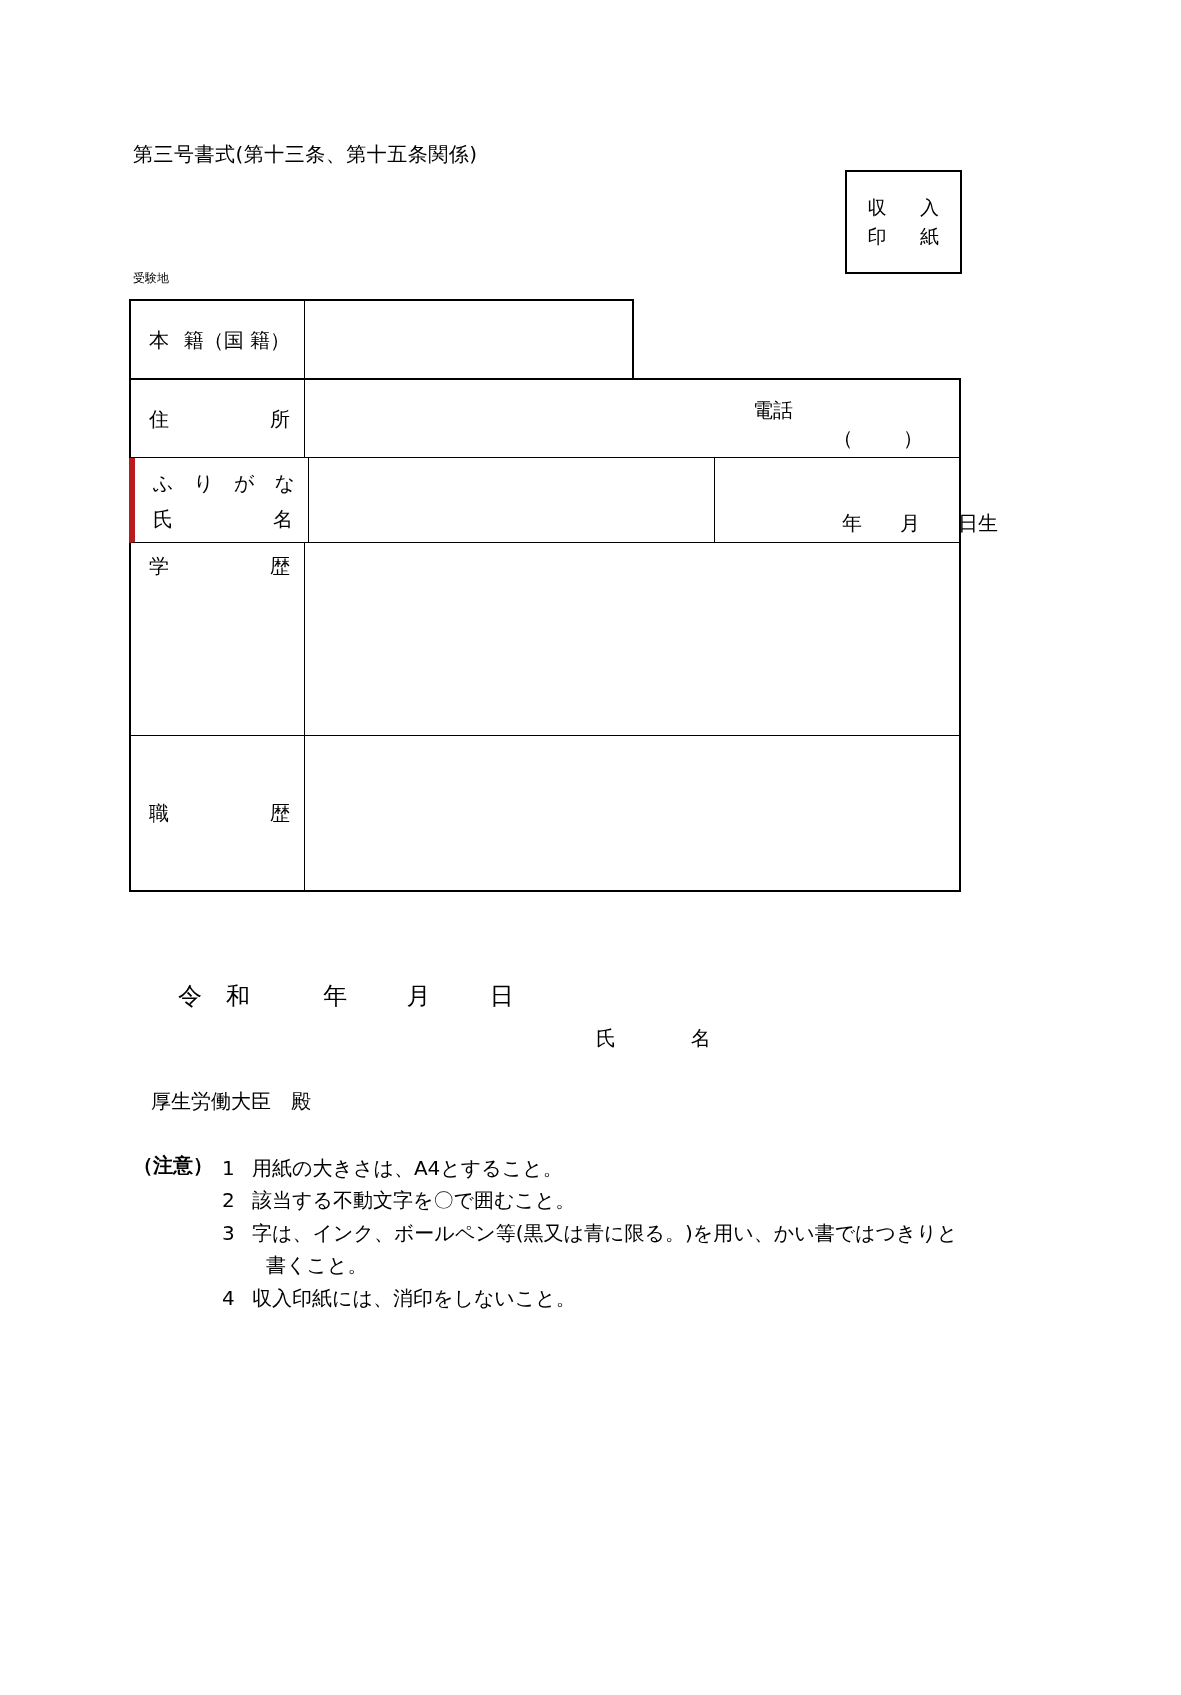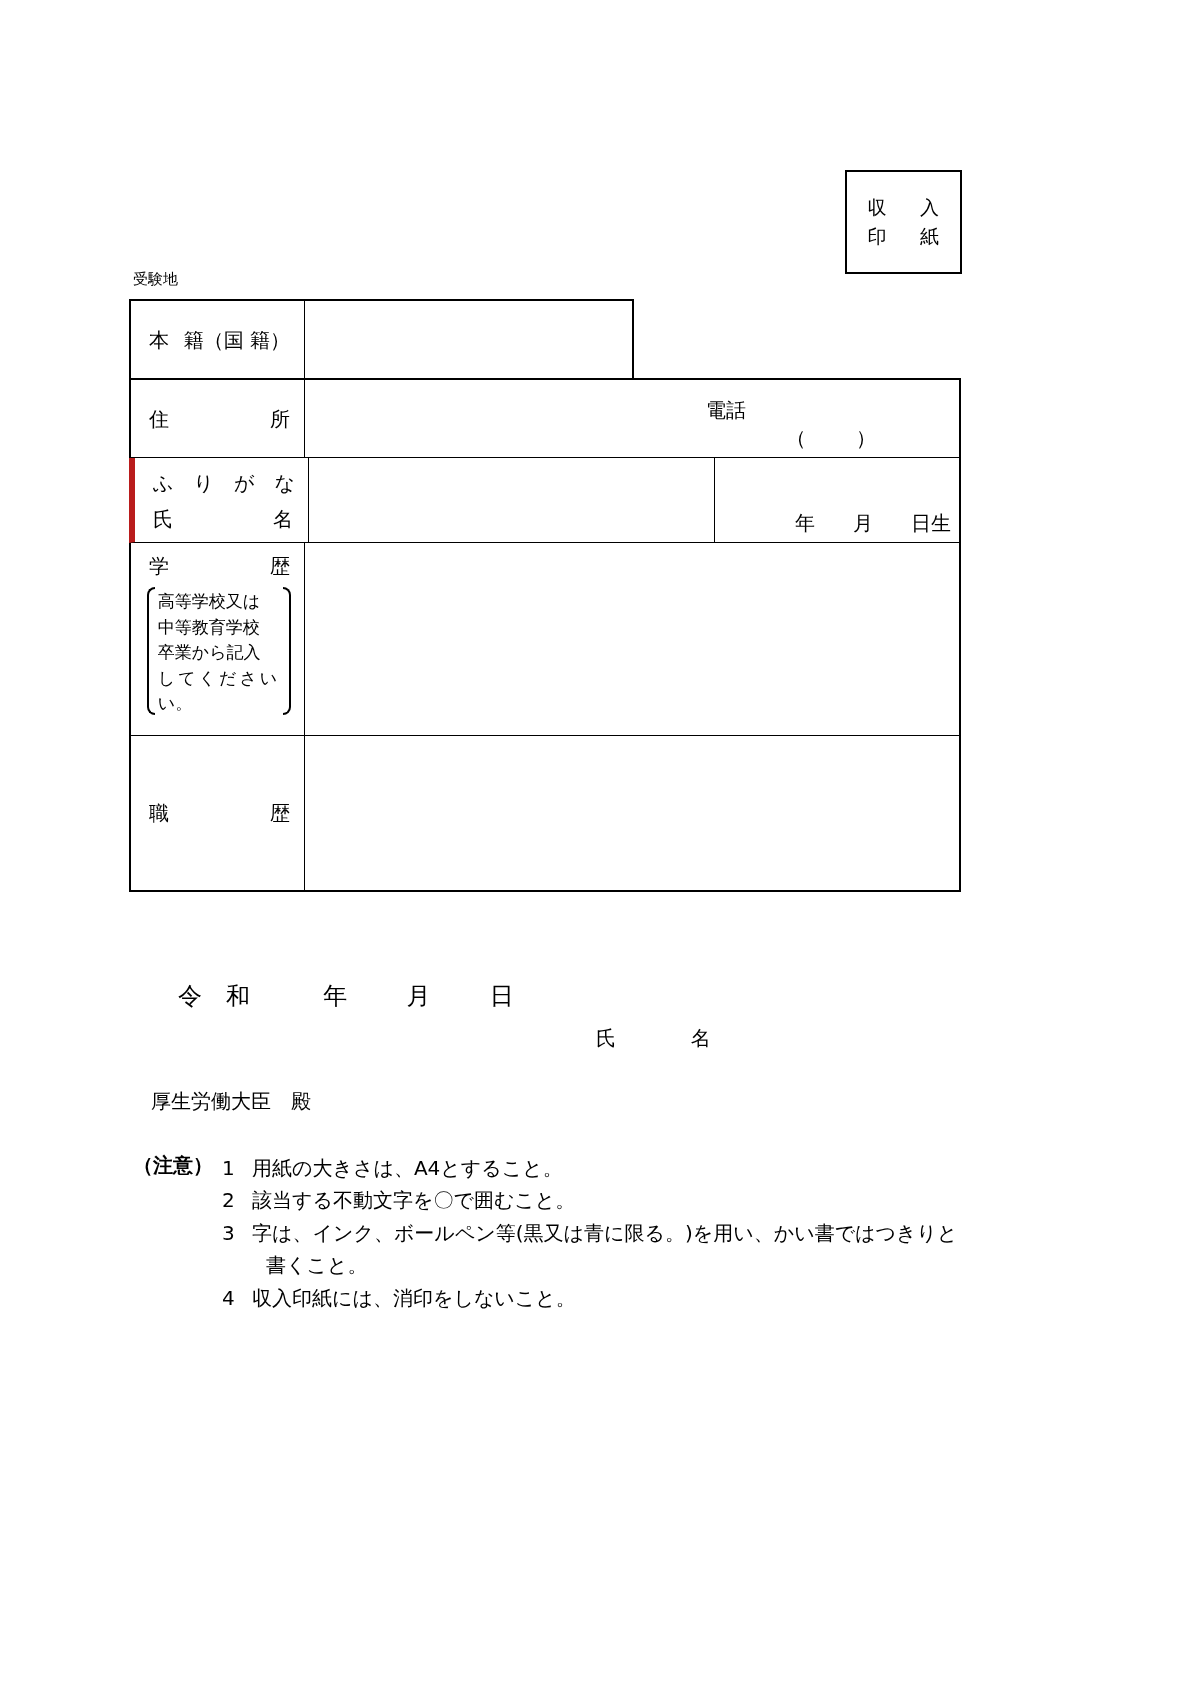--- a/index.html
+++ b/index.html
@@ -28,21 +28,21 @@
   }
   .stamp-line {
     font-size:19px; letter-spacing:0.5px;
     display:flex; justify-content:space-between;
     width:72px; line-height:1.55;
   }
   .stamp-line span { display:block; }
 
   .exam-place {
     position:absolute; left:133px; top:270px;
-    font-size:15px; white-space:nowrap;
+    font-size:12px; white-space:nowrap;
   }
 
   
   .tbl { position:absolute; left:129px; top:299px; width:832px; }
 
   
   .r-honseki {
     width:505px; height:80px;
     border:2px solid #000; border-bottom:1px solid #000;
     box-sizing:border-box; position:relative;
@@ -80,21 +80,21 @@
     position:absolute; left:18px; right:14px;
     font-size:20px; display:flex; justify-content:space-between;
     white-space:nowrap;
   }
   .lbl-text span { display:block; }
 
   .vdiv {
     position:absolute; top:0; bottom:0; width:1px; background:#000;
   }
 
-  .cell-txt { position:absolute; font-size:20px; white-space:nowrap; }
+  .cell-txt { position:absolute; font-size:20px; white-space:nowrap;margin-left:47px; }
 
   
   .note-brackets {
     position:absolute; left:16px; top:44px;
     width:144px; height:128px;
     display:flex; align-items:stretch;
   }
   .brk { width:9px; position:relative; }
   .brk-l { border:2px solid #000; border-right:none;
            border-radius:11px 0 0 11px; }
@@ -135,20 +135,21 @@
   .note-item { display:flex; line-height:1.62; }
   .note-num { width:30px; flex:none; }
   .note-body { flex:1; }
   .note-cont { margin-left:44px; line-height:1.62; }
 </style>
 </head>
 <body>
 
 <div class="page">
 
+  <div class="form-no">第三号書式(第十三条、第十五条関係)</div>
 
   <div class="stamp-box">
     <div class="stamp-line">
       <span>収</span>
       <span>入</span>
     </div>
     <div class="stamp-line">
       <span>印</span>
       <span>紙</span>
     </div>
@@ -195,33 +196,20 @@
       <div class="cell-txt" style="left:660px; top:52px;">年</div>
       <div class="cell-txt" style="left:718px; top:52px;">月</div>
       <div class="cell-txt" style="left:776px; top:52px;">日生</div>
     </div>
 
     <div class="r-gakureki">
       <div class="lbl-col">
         <div class="lbl-text" style="top:10px;">
           <span>学</span>
           <span>歴</span>
-        </div>
-        <div class="note-brackets">
-          <div class="brk brk-l"></div>
-          <div class="note-lines">
-            <div class="nl short">高等学校又は</div>
-            <div class="nl short">中等教育学校</div>
-            <div class="nl short">卒業から記入</div>
-            <div class="nl">
-              <span style="letter-spacing:3px;">してください</span>
-            </div>
-            <div class="nl short">い。</div>
-          </div>
-          <div class="brk brk-r"></div>
         </div>
       </div>
       <div class="cell-txt" style="left:190px; top:20px;"></div>
     </div>
 
     <div class="r-shokureki">
       <div class="lbl-col">
         <div class="lbl-text" style="top:64px;">
           <span>職</span>
           <span>歴</span>

